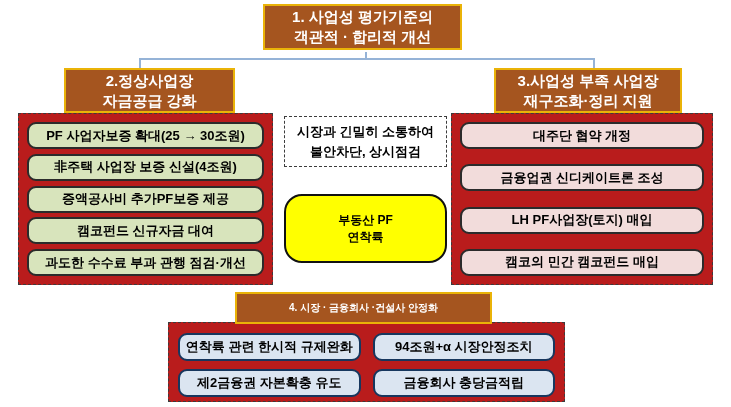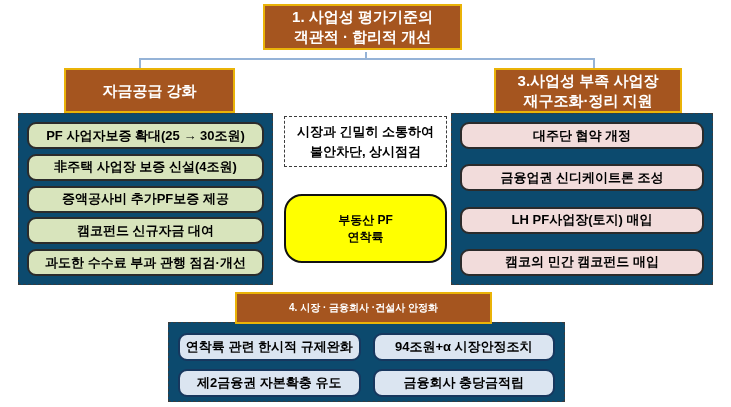--- a/index.html
+++ b/index.html
@@ -21,21 +21,21 @@
     font-size:15px;line-height:1.33;
     box-sizing:border-box;
     z-index:3;
   }
   .hdr span{display:block;white-space:nowrap;}
 
   
   .panel{
     position:absolute;
     border:1.6px dashed #3c3c3c;
-    background:#0c4a6e;
+    background:#b91c1c;
     box-sizing:border-box;
     display:flex;flex-direction:column;justify-content:space-between;
     padding:8px 8px;
     z-index:1;
   }
 
   
   .item{
     border-radius:9px;
     border:2px solid #2b2b2b;
@@ -110,20 +110,21 @@
   <div class="conn" id="conn-h"></div>
   <div class="conn" id="conn-left"></div>
   <div class="conn" id="conn-right"></div>
 
   <div class="hdr" id="box1">
     <span>1. 사업성 평가기준의</span>
     <span>객관적 · 합리적 개선</span>
   </div>
 
   <div class="hdr" id="box2">
+    <span>2.정상사업장</span>
     <span>자금공급 강화</span>
   </div>
 
   <div class="hdr" id="box3">
     <span>3.사업성 부족 사업장</span>
     <span>재구조화·정리 지원</span>
   </div>
 
   <div class="panel" id="panel-left">
     <div class="item green">PF 사업자보증 확대(25 → 30조원)</div>

